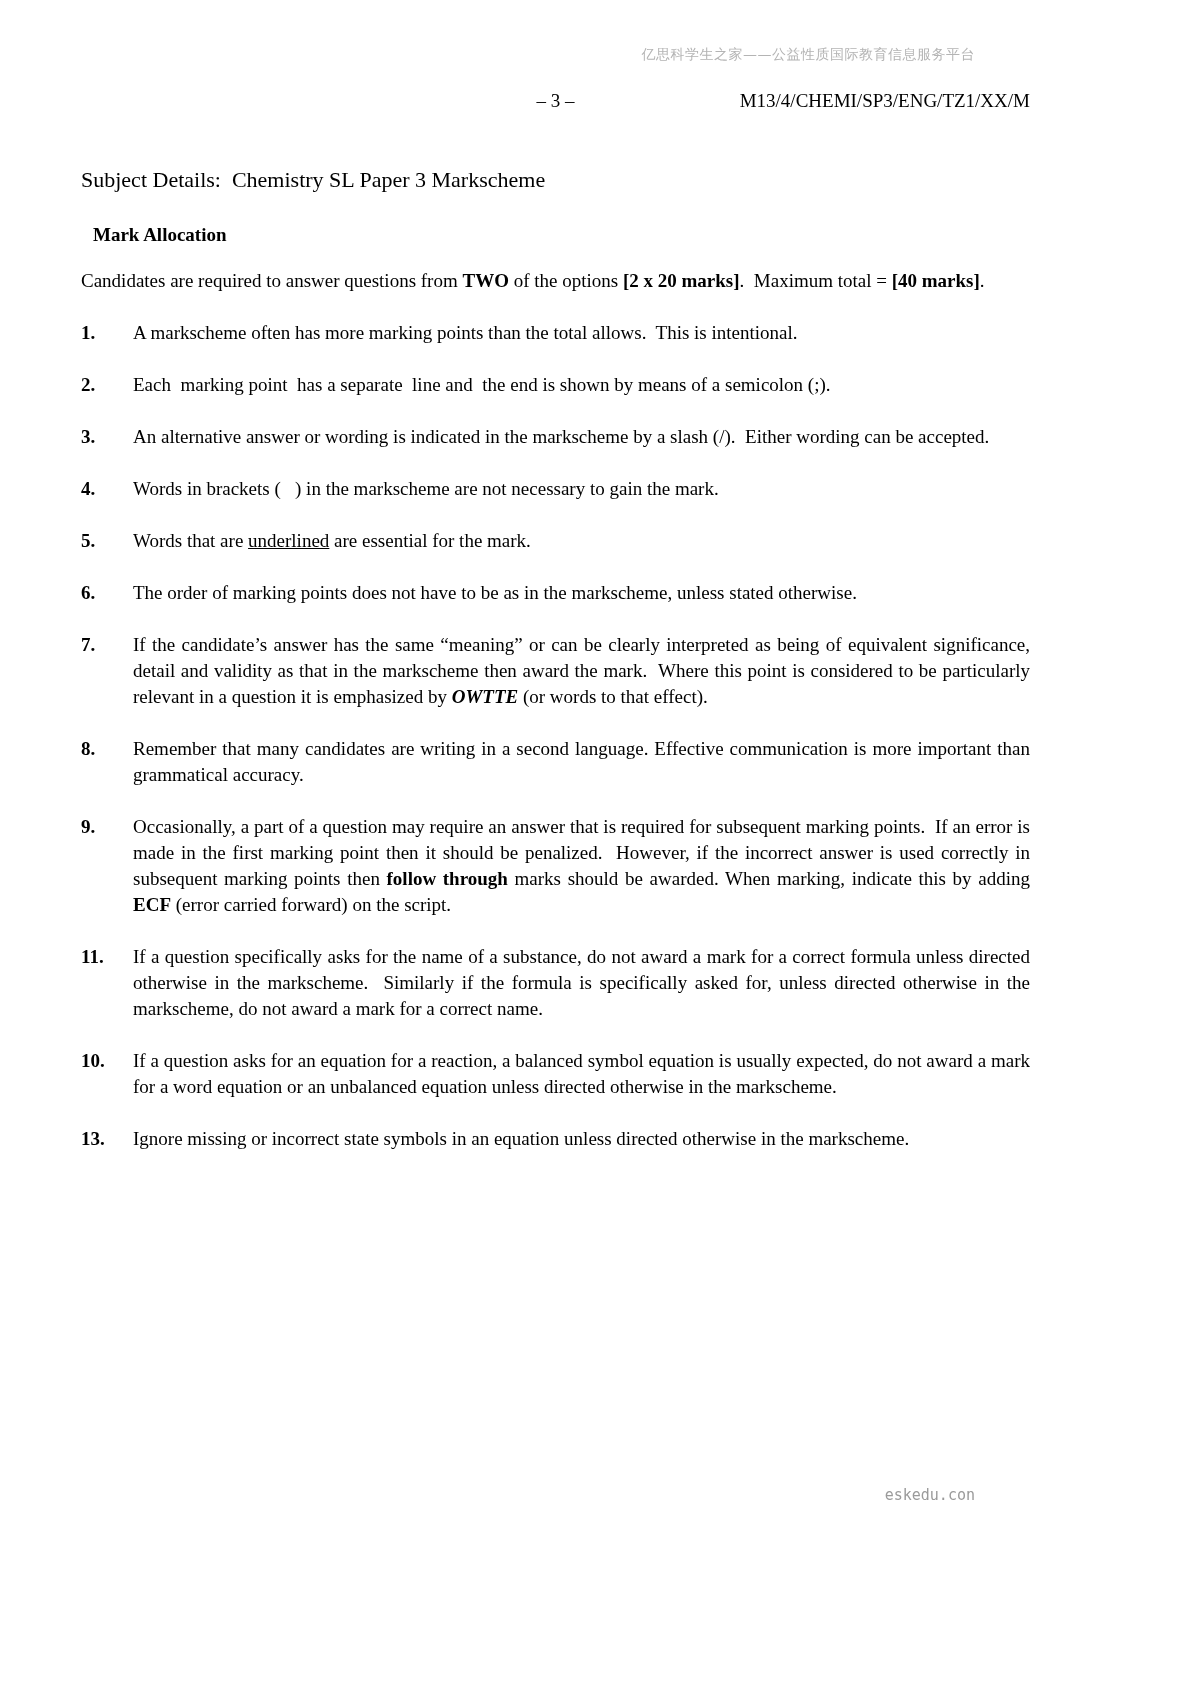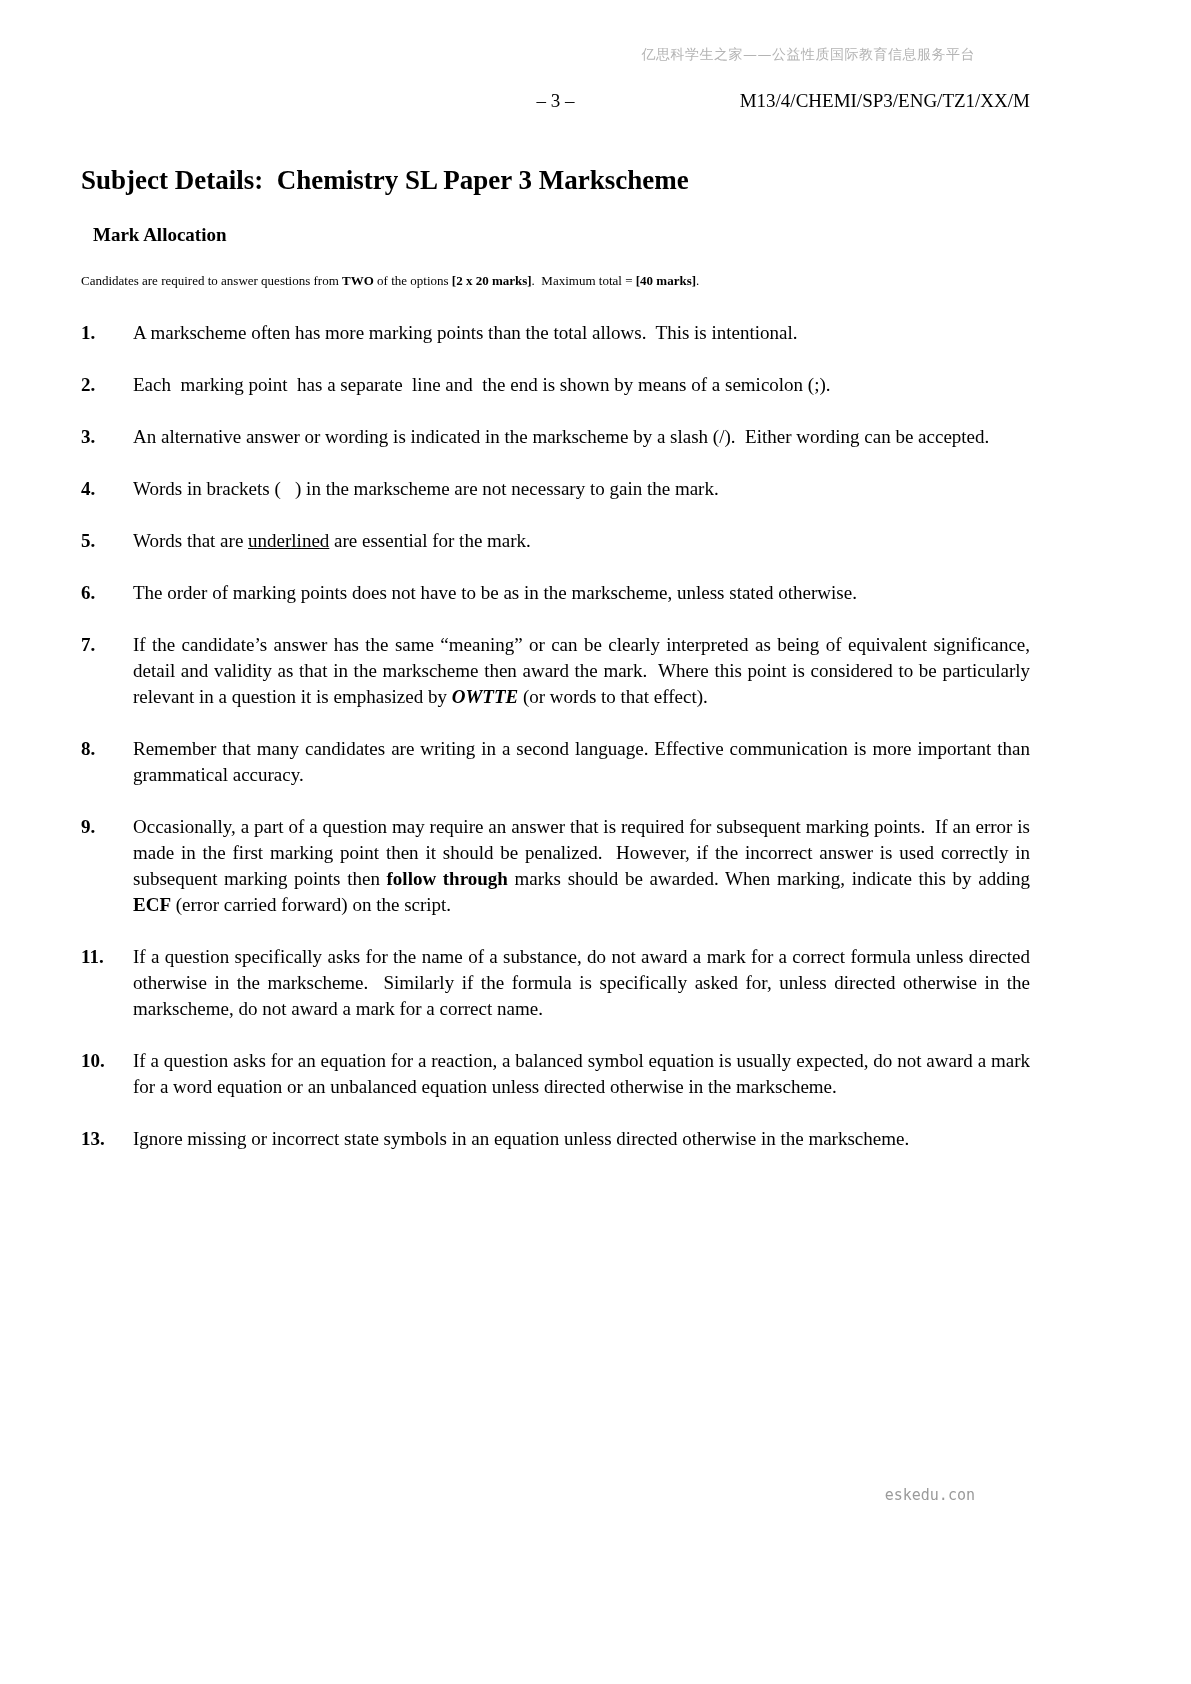--- a/index.html
+++ b/index.html
@@ -34,32 +34,32 @@
     height: 26px;
     font-size: 19px; line-height: 26px;
   }
   .page-num {
     position: absolute; left: 0; top: 0; width: 100%;
     text-align: center;
   }
   .paper-code { position: absolute; right: 0; top: 0; }
   .title {
     margin: 48px 0 0 0;
-    font-size: 27px; line-height: 36px;
-    font-weight: bold;
+    font-size: 22px; line-height: 36px;
+    font-weight: normal;
     white-space: pre-wrap;
   }
   .section-heading {
     margin: 24px 0 0 12px;
     font-size: 19px; line-height: 26px;
     font-weight: bold;
   }
   .para {
     margin: 20px 0 0 0;
-    font-size: 13px; line-height: 26px;
+    font-size: 19px; line-height: 26px;
     text-align: justify;
     white-space: pre-wrap;
   }
   .items { margin: 0; }
   .item {
     display: flex;
     margin-top: 26px;
     font-size: 19px; line-height: 26px;
   }
   .item-num { flex: 0 0 52px; width: 52px; font-weight: bold; }

